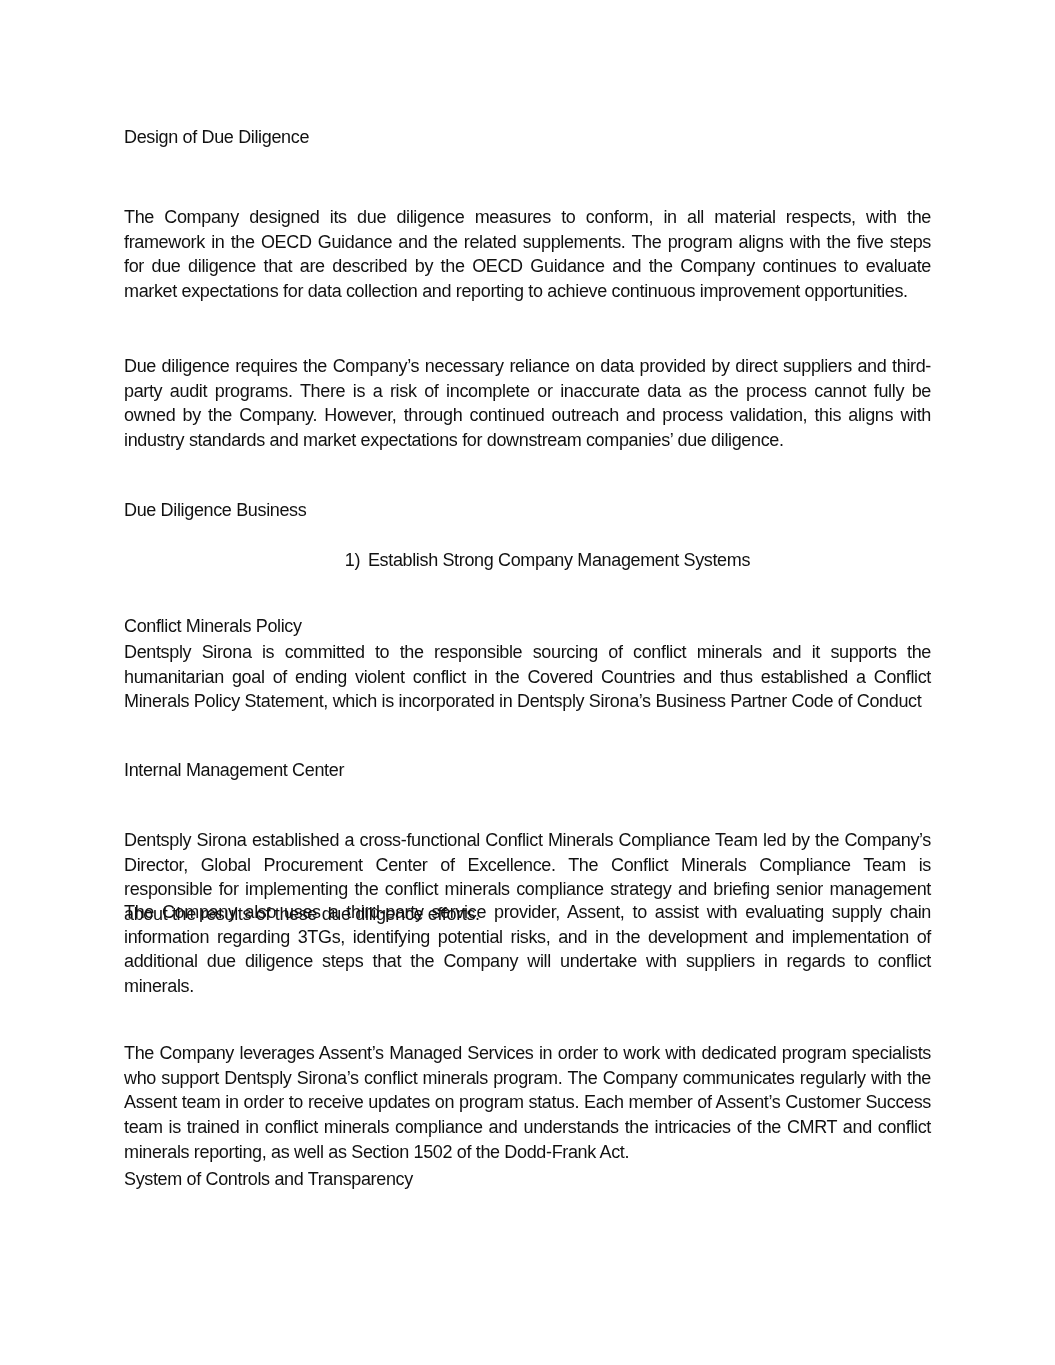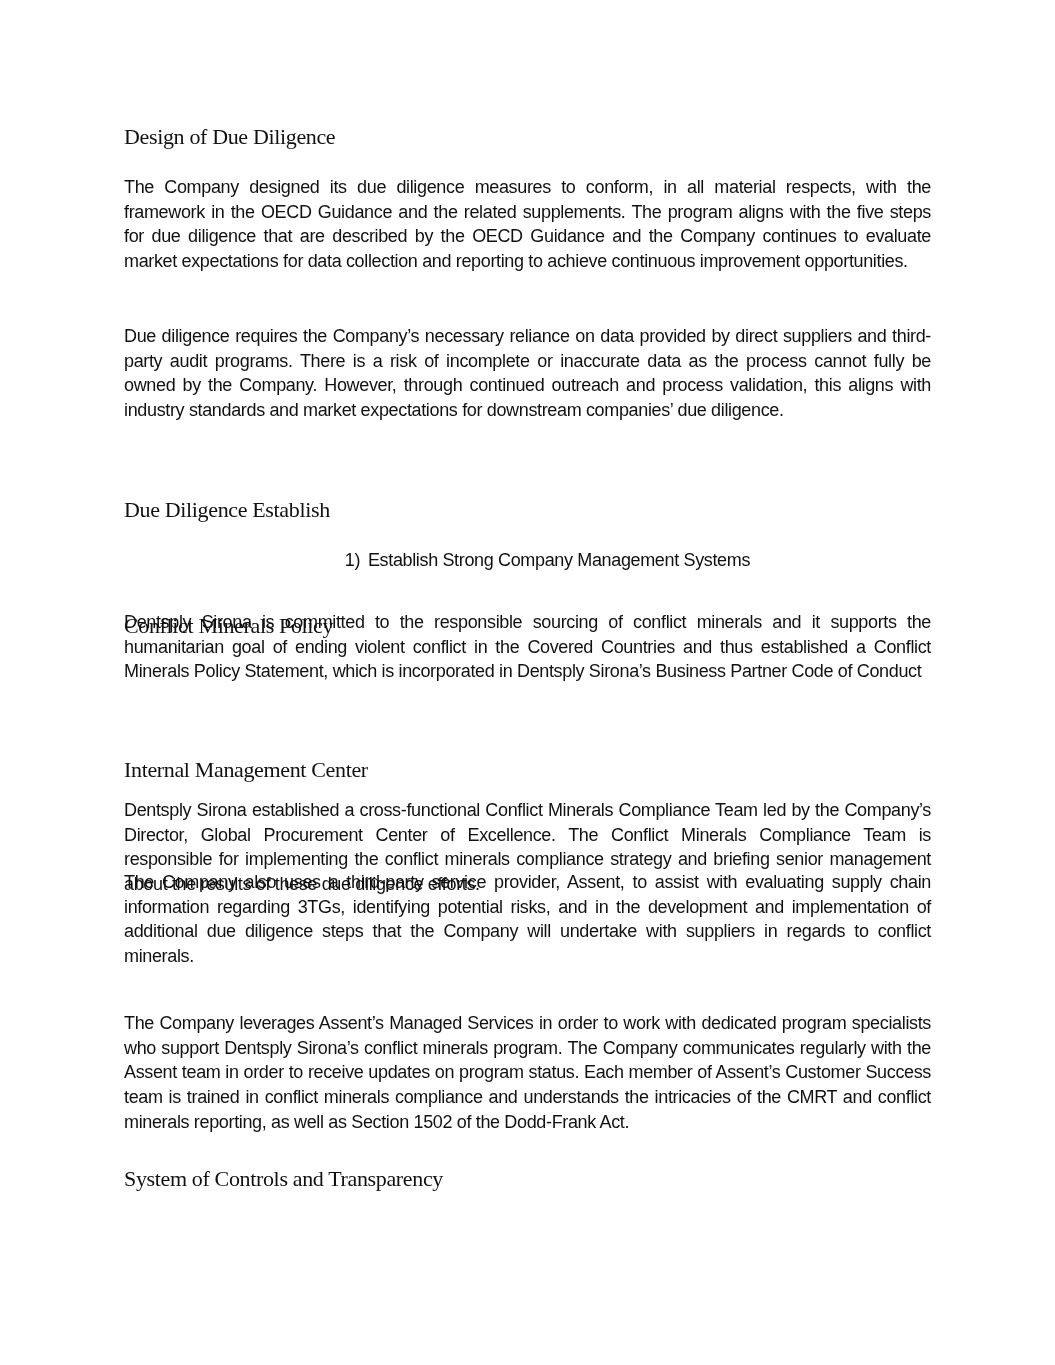--- a/index.html
+++ b/index.html
@@ -6,37 +6,37 @@
   body { width: 1055px; height: 1365px; position: relative; overflow: hidden; }
   .page {
     position: absolute; left: 124px; top: 0; width: 807px;
     font-family: "Liberation Sans", sans-serif;
     color: #111111;
     font-size: 18px;
     line-height: 24.7px;
     letter-spacing: -0.35px;
   }
   .blk { position: absolute; left: 0; width: 807px; margin: 0; }
-  .heading { font-size: 22px; font-family: Liberation Serif, serif; }
-  .para { text-align: justify; }
+  .heading { font-size: 18px; }
+  .para { text-align: justify; margin-top: 30px; }
   .list-item { left: 32px; width: 775px; text-align: center; }
   .list-num { display: inline-block; width: 31px; }
 </style>
 </head>
 <body>
 
 <div class="page">
 
   <p class="blk heading" style="top:125px">Design of Due Diligence</p>
 
   <p class="blk para" style="top:175px">The Company designed its due diligence measures to conform, in all material respects, with the framework in the OECD Guidance and the related supplements. The program aligns with the five steps for due diligence that are described by the OECD Guidance and the Company continues to evaluate market expectations for data collection and reporting to achieve continuous improvement opportunities.</p>
 
   <p class="blk para" style="top:324px">Due diligence requires the Company’s necessary reliance on data provided by direct suppliers and third-party audit programs. There is a risk of incomplete or inaccurate data as the process cannot fully be owned by the Company. However, through continued outreach and process validation, this aligns with industry standards and market expectations for downstream companies’ due diligence.</p>
 
-  <p class="blk heading" style="top:498px">Due Diligence Establish</p>
+  <p class="blk heading" style="top:498px">Due Diligence Business</p>
 
   <p class="blk list-item" style="top:548px">
     <span class="list-num">1)</span><span>Establish Strong Company Management Systems</span>
   </p>
 
   <p class="blk heading" style="top:614px">Conflict Minerals Policy</p>
 
   <p class="blk para" style="top:610px">Dentsply Sirona is committed to the responsible sourcing of conflict minerals and it supports the humanitarian goal of ending violent conflict in the Covered Countries and thus established a Conflict Minerals Policy Statement, which is incorporated in Dentsply Sirona’s Business Partner Code of Conduct</p>
 
   <p class="blk heading" style="top:758px">Internal Management Center</p>

